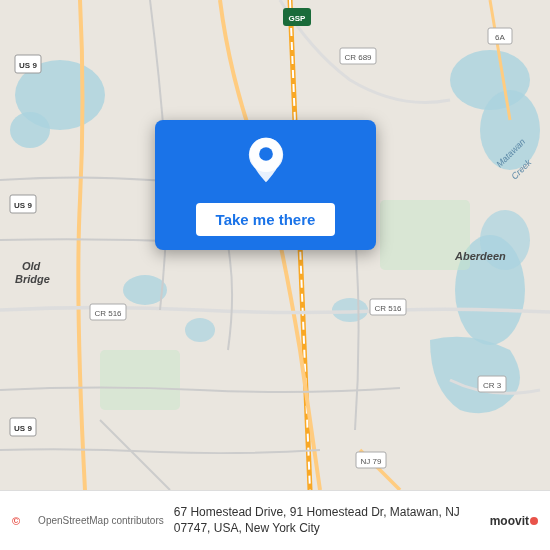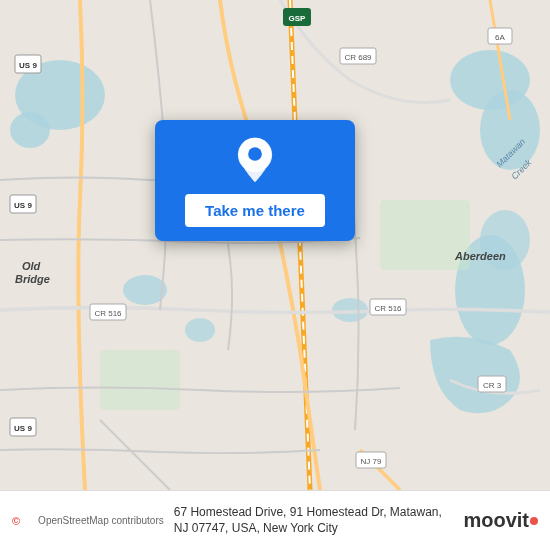--- a/index.html
+++ b/index.html
@@ -21,28 +21,29 @@
     #map-svg {
       position: absolute;
       top: 0; left: 0;
       width: 100%; height: 100%;
     }
     
     #popup {
       position: absolute;
       top: 120px;
       left: 155px;
-      width: 200px;
+      width: 221px;
       background: #1a73e8;
       border-radius: 8px;
       display: flex;
       flex-direction: column;
       align-items: center;
       padding: 16px 20px 14px;
       box-shadow: 0 4px 16px rgba(0,0,0,0.35);
+      gap: 9px;
     }
     #pin-icon {
       width: 48px;
       height: 48px;
       margin-bottom: 10px;
     }
     #take-me-there-btn {
       background: white;
       color: #1a73e8;
       border: none;
@@ -84,21 +85,21 @@
       flex: 1;
     }
     #moovit-logo {
       display: flex;
       flex-direction: column;
       align-items: flex-end;
       flex-shrink: 0;
       margin-left: 8px;
     }
     #moovit-text {
-      font-size: 20px;
+      font-size: 12px;
       font-weight: bold;
       color: #333;
     }
     #moovit-dot {
       width: 8px;
       height: 8px;
       background: #e8534a;
       border-radius: 50%;
       display: inline-block;
       margin-left: 1px;

